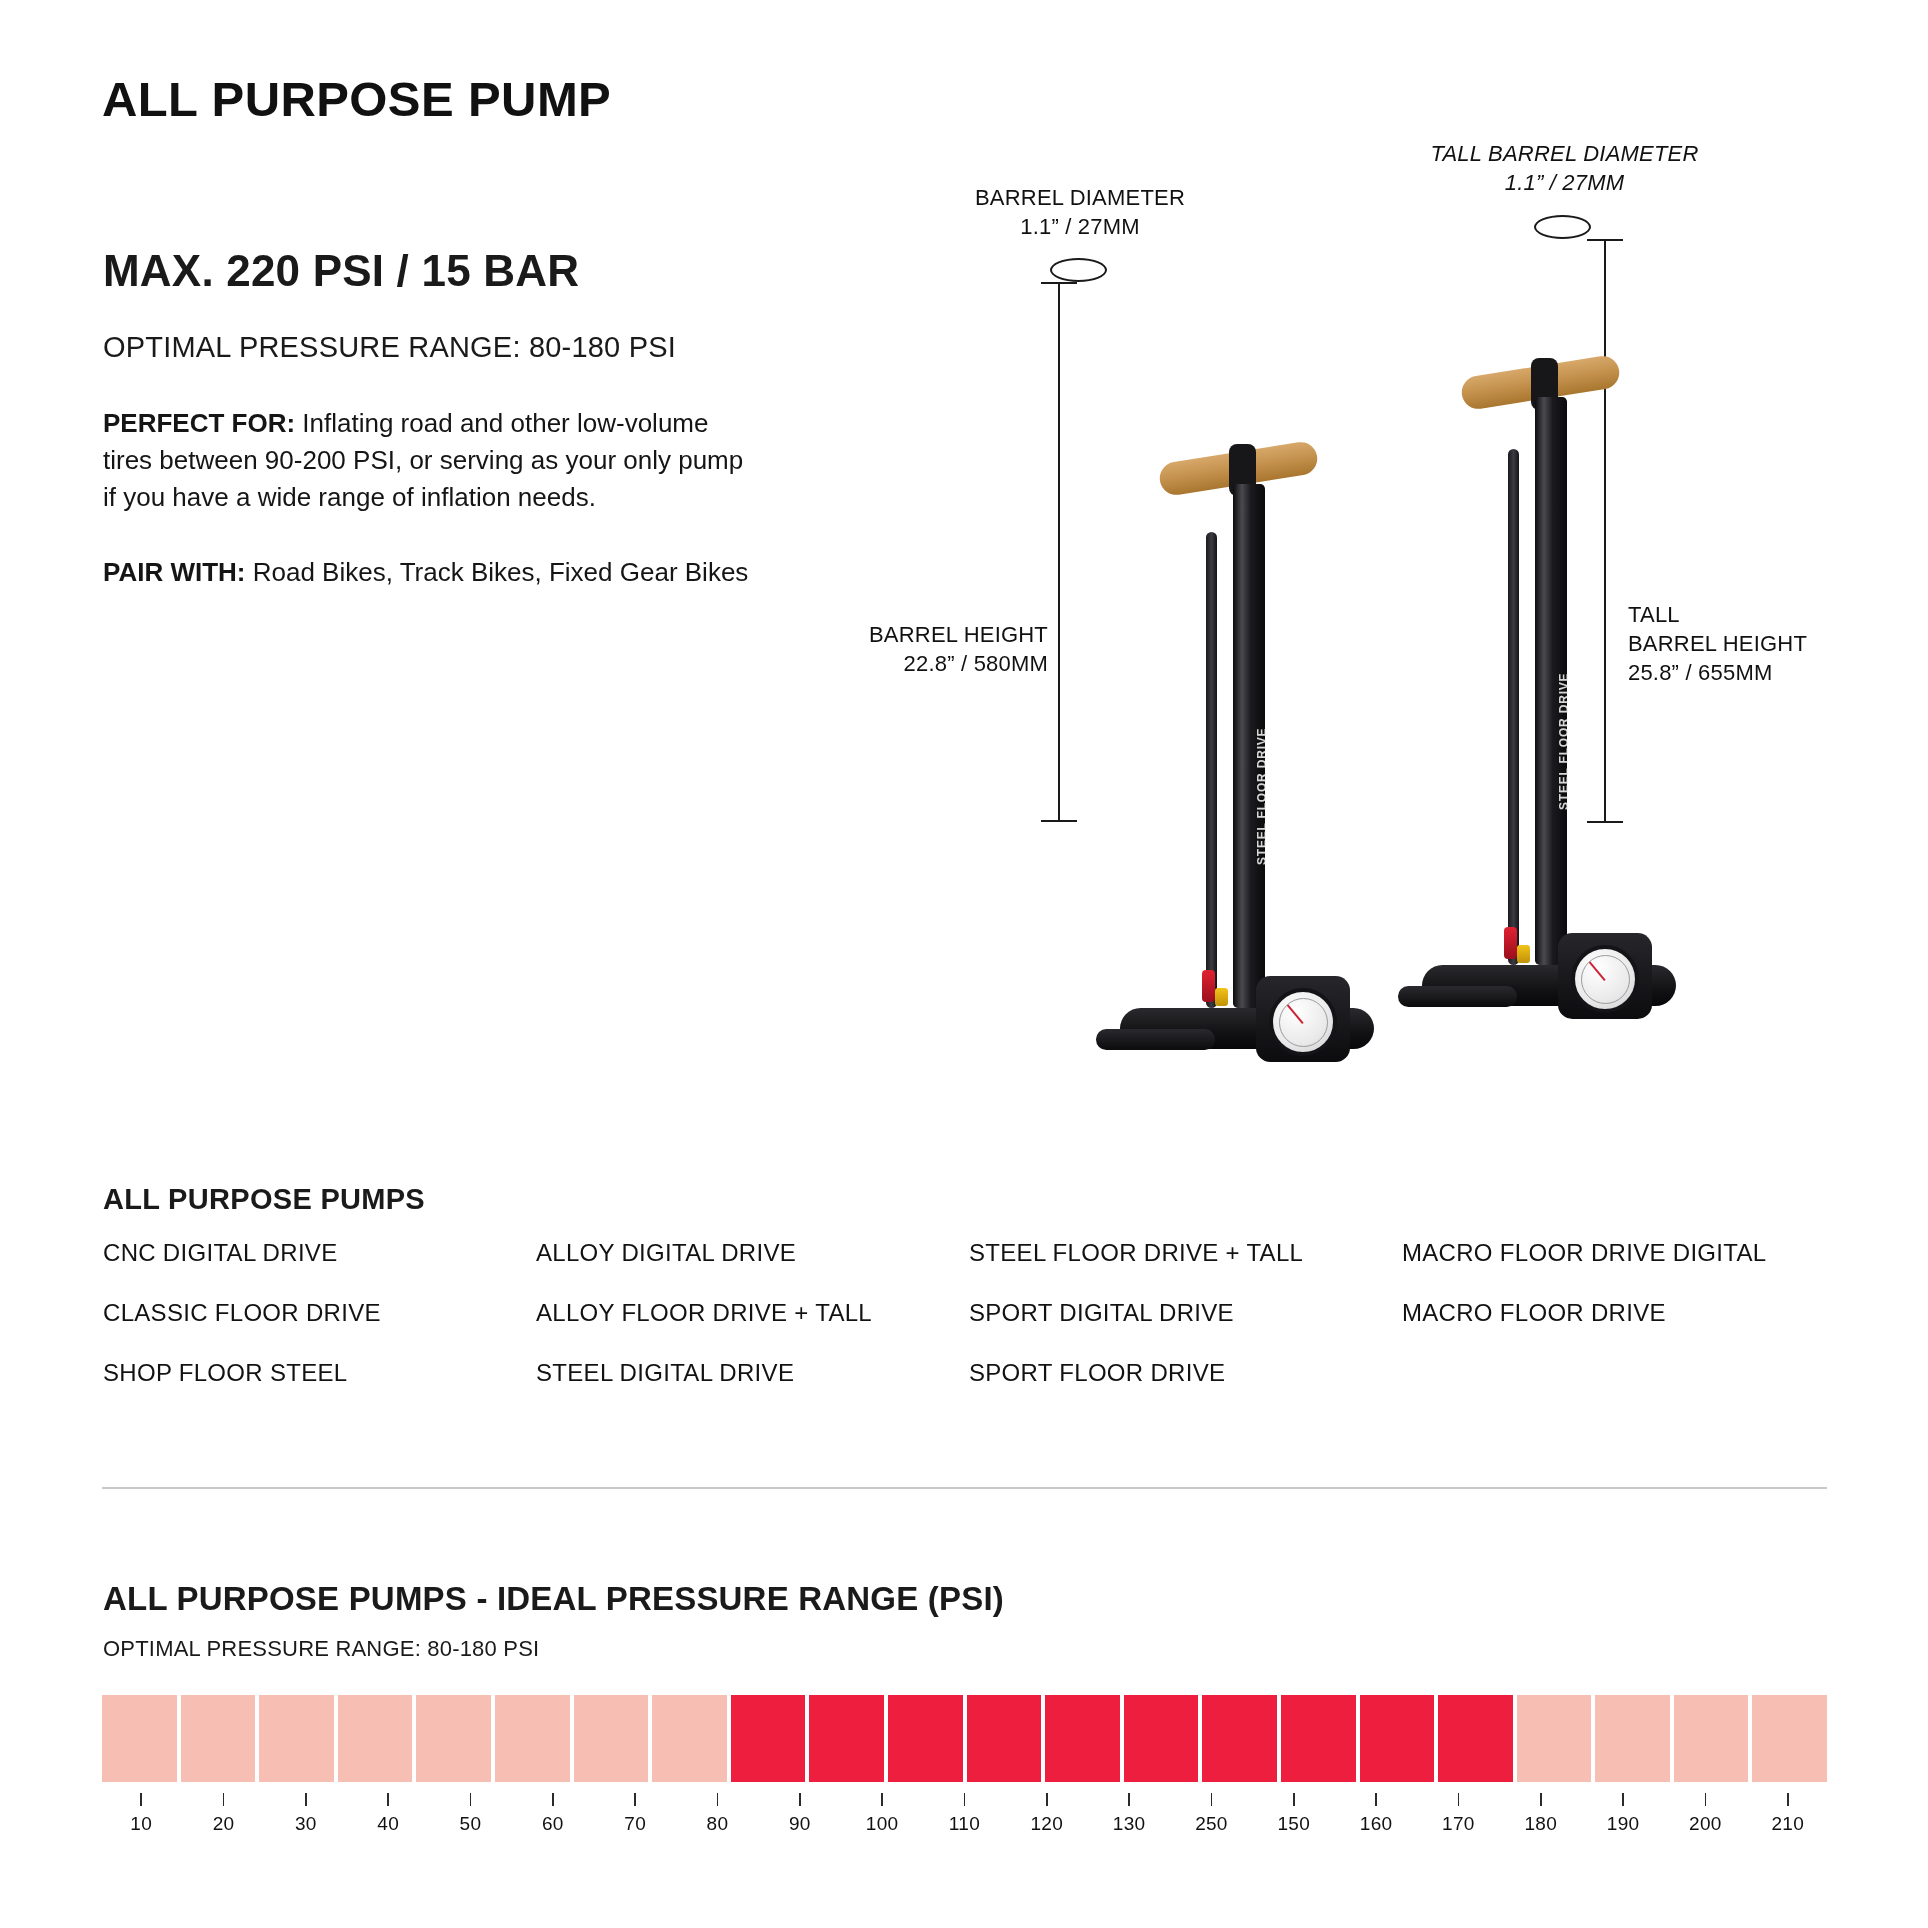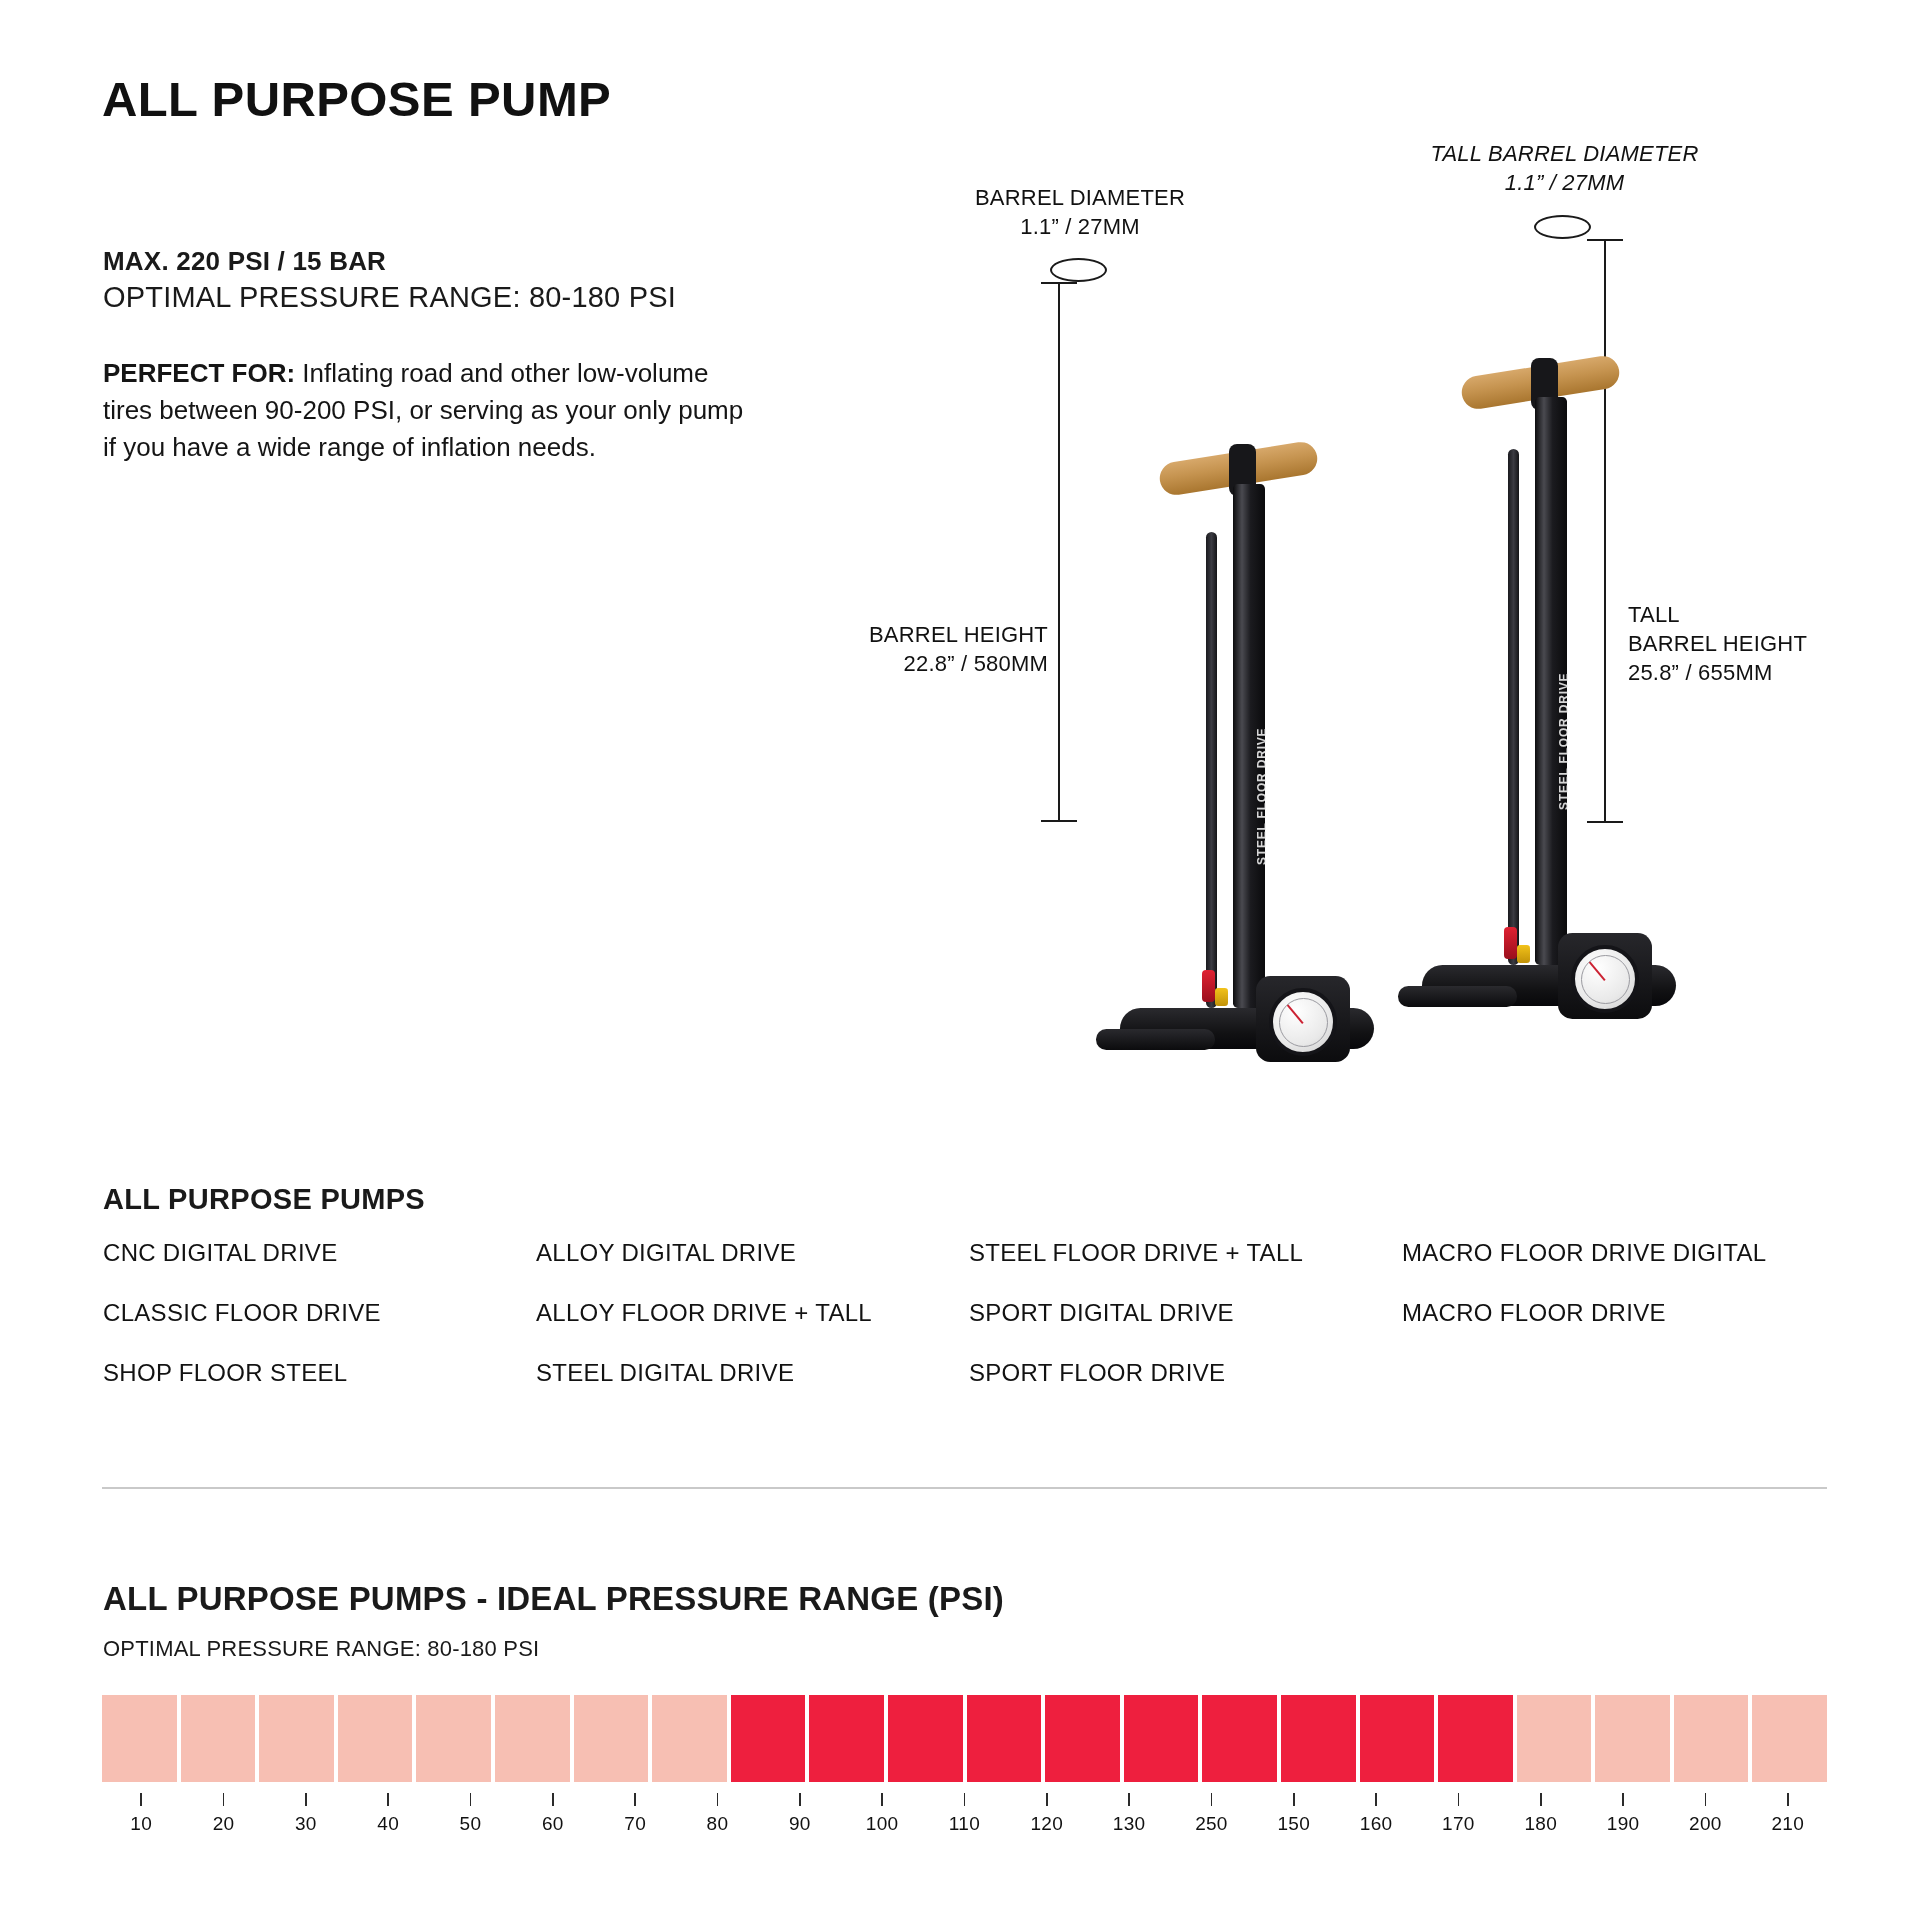--- a/index.html
+++ b/index.html
@@ -22,22 +22,22 @@
     color: #111;
   }
 
   
   .left-col {
     position: absolute;
     left: 103px; top: 246px;
     width: 659px;
   }
   .spec-max {
-    font-size: 26px; font-weight: bold; letter-spacing: 0.2px;
-    margin-bottom: 4px;
+    font-size: 44px; font-weight: bold; letter-spacing: 0.2px;
+    margin-bottom: 35px;
   }
   .spec-range {
     font-size: 29px; font-weight: normal; letter-spacing: 0.2px;
     margin-bottom: 41px;
   }
   .para {
     font-size: 26px;
     line-height: 1.42;
     margin-bottom: 38px;
     color: #151515;
@@ -251,20 +251,21 @@
 
   <h1 class="page-title">ALL PURPOSE PUMP</h1>
 
   <div class="left-col">
     <div class="spec-max">MAX. 220 PSI / 15 BAR</div>
     <div class="spec-range">OPTIMAL PRESSURE RANGE: 80-180 PSI</div>
 
 
     <p class="para"><b>PERFECT FOR:</b><span> Inflating road and other low-volume tires between 90-200 PSI, or serving as your only pump if you have a wide range of inflation needs.</span></p>
 
+    <p class="para"><b>PAIR WITH:</b><span> Road Bikes, Track Bikes, Fixed Gear Bikes</span></p>
   </div>
 
   <div class="product-area">
 
     <div class="dimlabel center" style="left:119px; top:0px; width:302px;">BARREL DIAMETER
 1.1” / 27MM</div>
     <div class="dimlabel center" style="left:580px; top:-44px; width:349px;font-style:italic;">TALL BARREL DIAMETER
 1.1” / 27MM</div>
     <div class="dimlabel right" style="left:-8px; top:437px; width:246px;">BARREL HEIGHT
 22.8” / 580MM</div>

